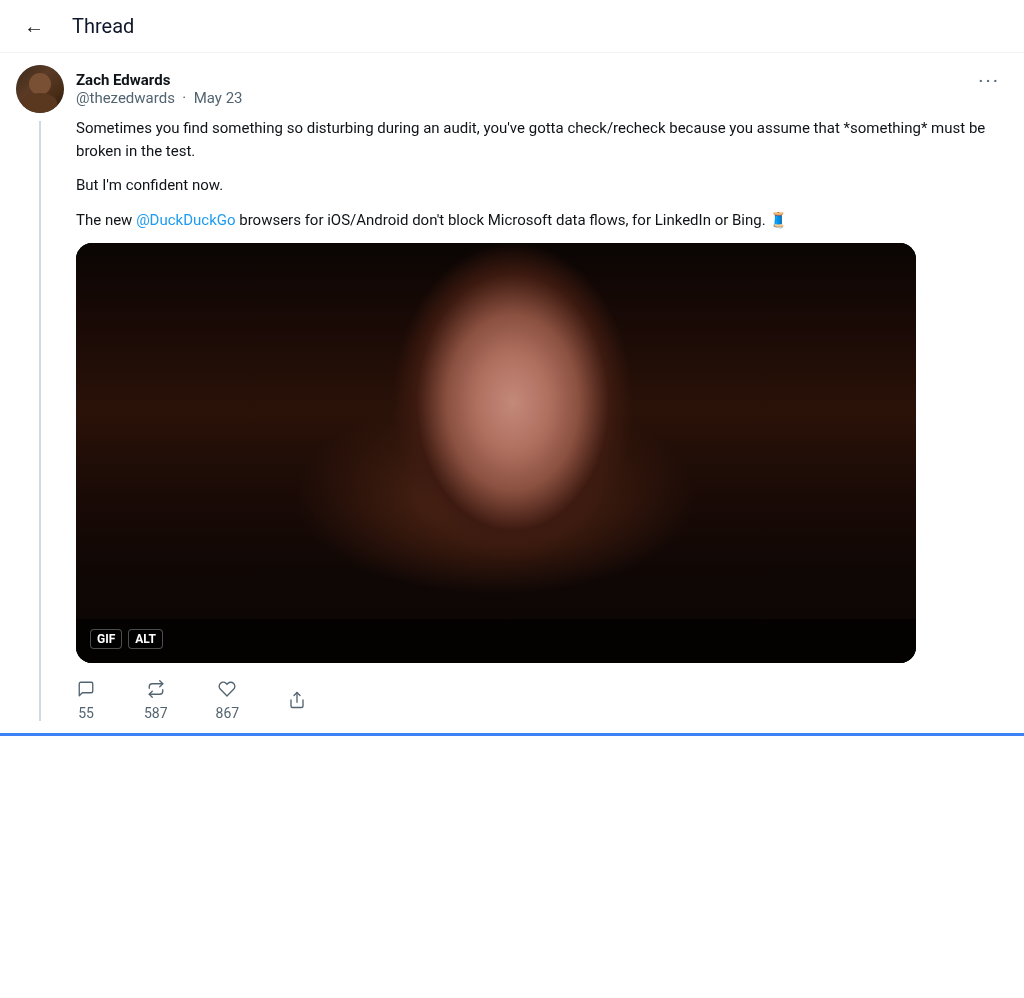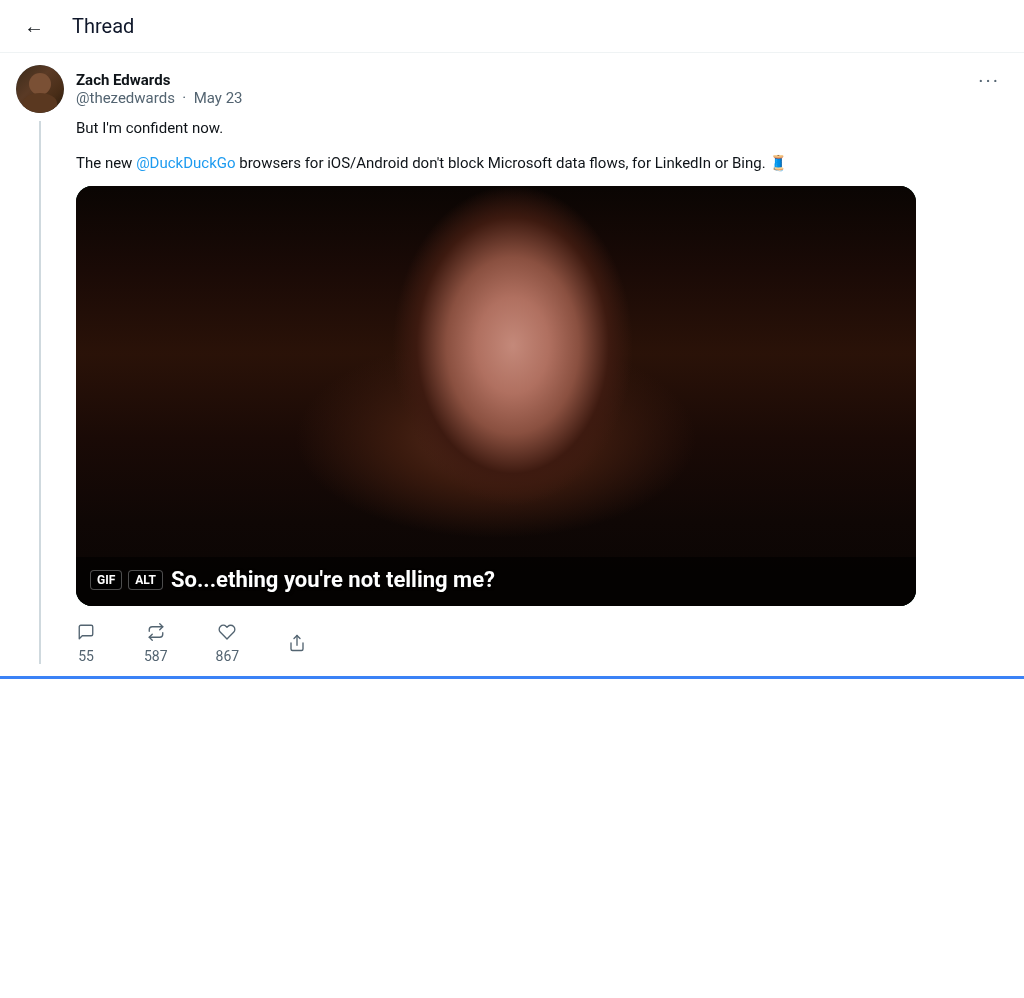--- a/index.html
+++ b/index.html
@@ -320,35 +320,35 @@
     </div>
     <div class="more-button">···</div>
   </div>
 
   <div class="tweet-thread-area">
     <div class="thread-line-col">
       <div class="thread-line"></div>
     </div>
     <div class="tweet-content-col">
       <div class="tweet-text">
+        <p>Sometimes you find something so disturbing during an audit, you've gotta check/recheck because you assume that *something* must be broken in the test.</p>
         <p>But I'm confident now.</p>
         <p>
           <span>The new </span><span class="mention">@DuckDuckGo</span><span> browsers for iOS/Android don't block Microsoft data flows, for LinkedIn or Bing. 🧵</span>
         </p>
       </div>
 
       <div class="gif-container">
         <div class="gif-image">
           <div class="gif-scene"></div>
           <div class="gif-overlay-bottom">
             <div class="gif-badges">
               <span class="gif-badge">GIF</span>
               <span class="gif-badge">ALT</span>
             </div>
-            <span class="gif-subtitle">So...ething you're not telling me?</span>
           </div>
         </div>
       </div>
 
       <div class="tweet-actions">
 
         <div class="action-item">
           <div class="action-icon">
             <svg width="18" height="18" viewBox="0 0 24 24" fill="none" stroke="currentColor" stroke-width="1.8" stroke-linecap="round" stroke-linejoin="round">
               <path d="M21 15a2 2 0 0 1-2 2H7l-4 4V5a2 2 0 0 1 2-2h14a2 2 0 0 1 2 2z"></path>

